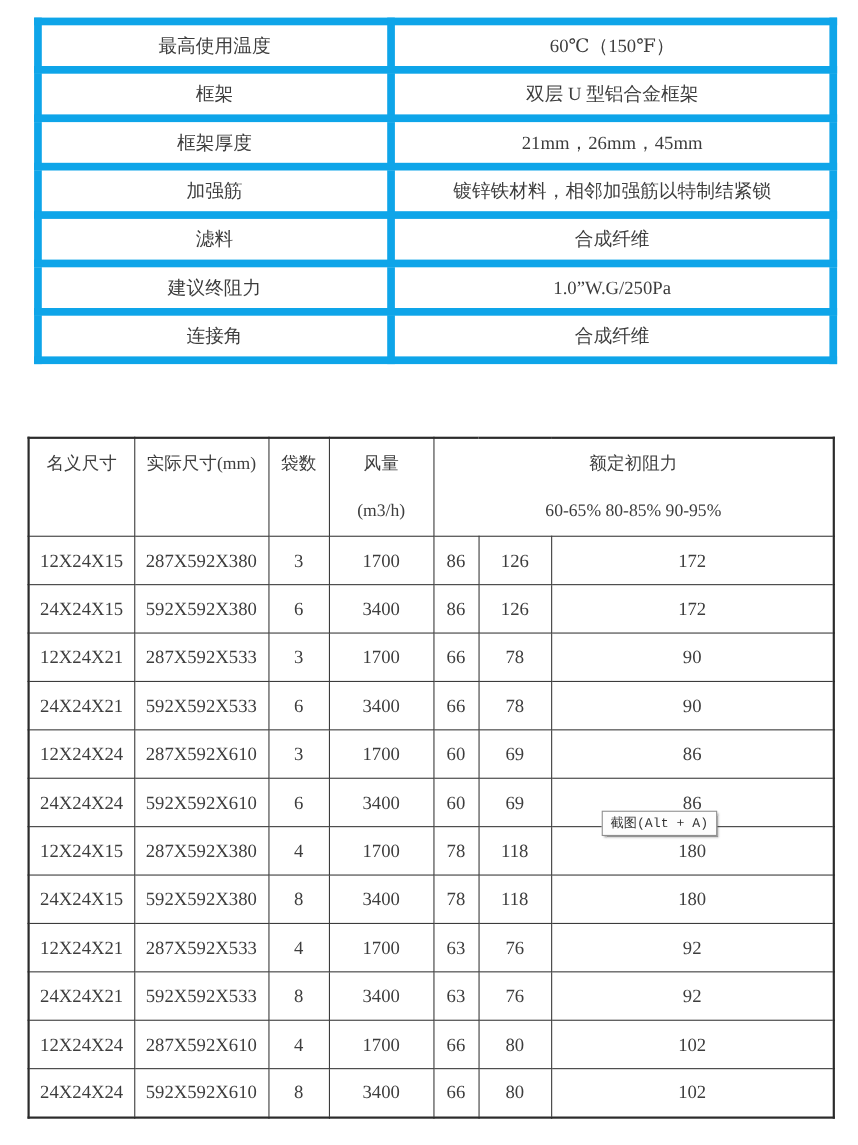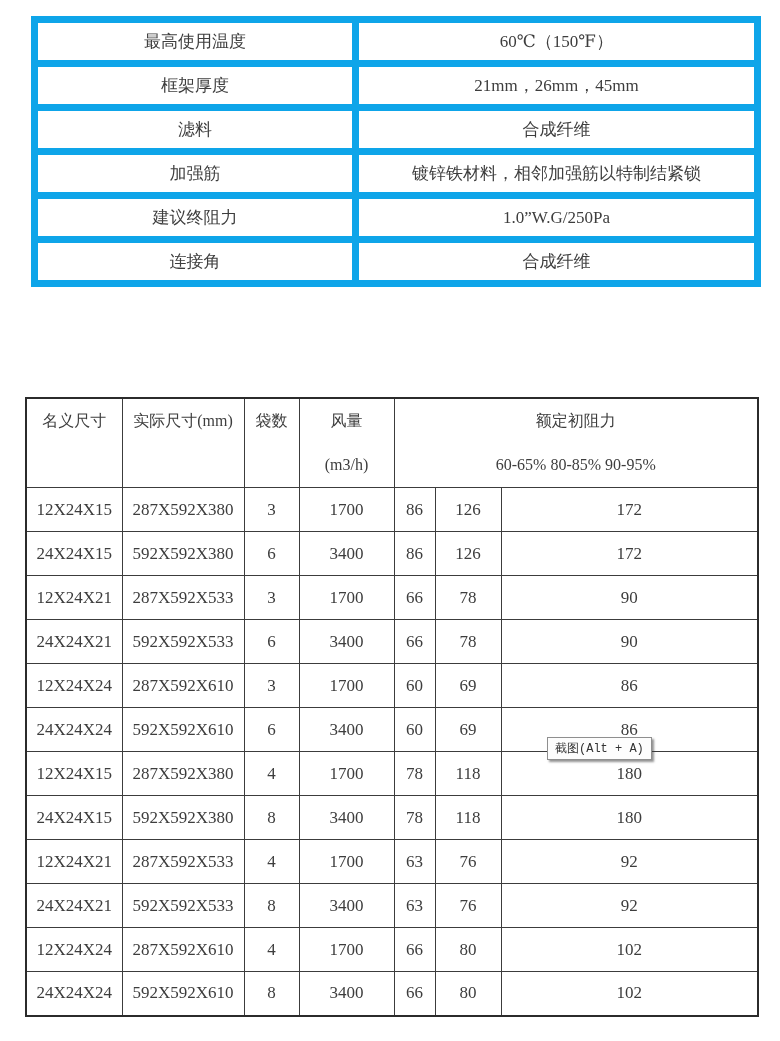--- a/index.html
+++ b/index.html
@@ -90,30 +90,34 @@
     <colgroup>
       <col style="width:321px">
       <col style="width:402px">
     </colgroup>
     <tbody>
         <tr>
           <td>最高使用温度</td>
           <td>60℃（150℉）</td>
         </tr>
         <tr>
+          <td>框架</td>
+          <td>双层 U 型铝合金框架</td>
+        </tr>
+        <tr>
           <td>框架厚度</td>
           <td>21mm，26mm，45mm</td>
         </tr>
         <tr>
+          <td>加强筋</td>
+          <td>镀锌铁材料，相邻加强筋以特制结紧锁</td>
+        </tr>
+        <tr>
           <td>滤料</td>
           <td>合成纤维</td>
-        </tr>
-        <tr>
-          <td>加强筋</td>
-          <td>镀锌铁材料，相邻加强筋以特制结紧锁</td>
         </tr>
         <tr>
           <td>建议终阻力</td>
           <td>1.0”W.G/250Pa</td>
         </tr>
         <tr>
           <td>连接角</td>
           <td>合成纤维</td>
         </tr>
       </tbody>

